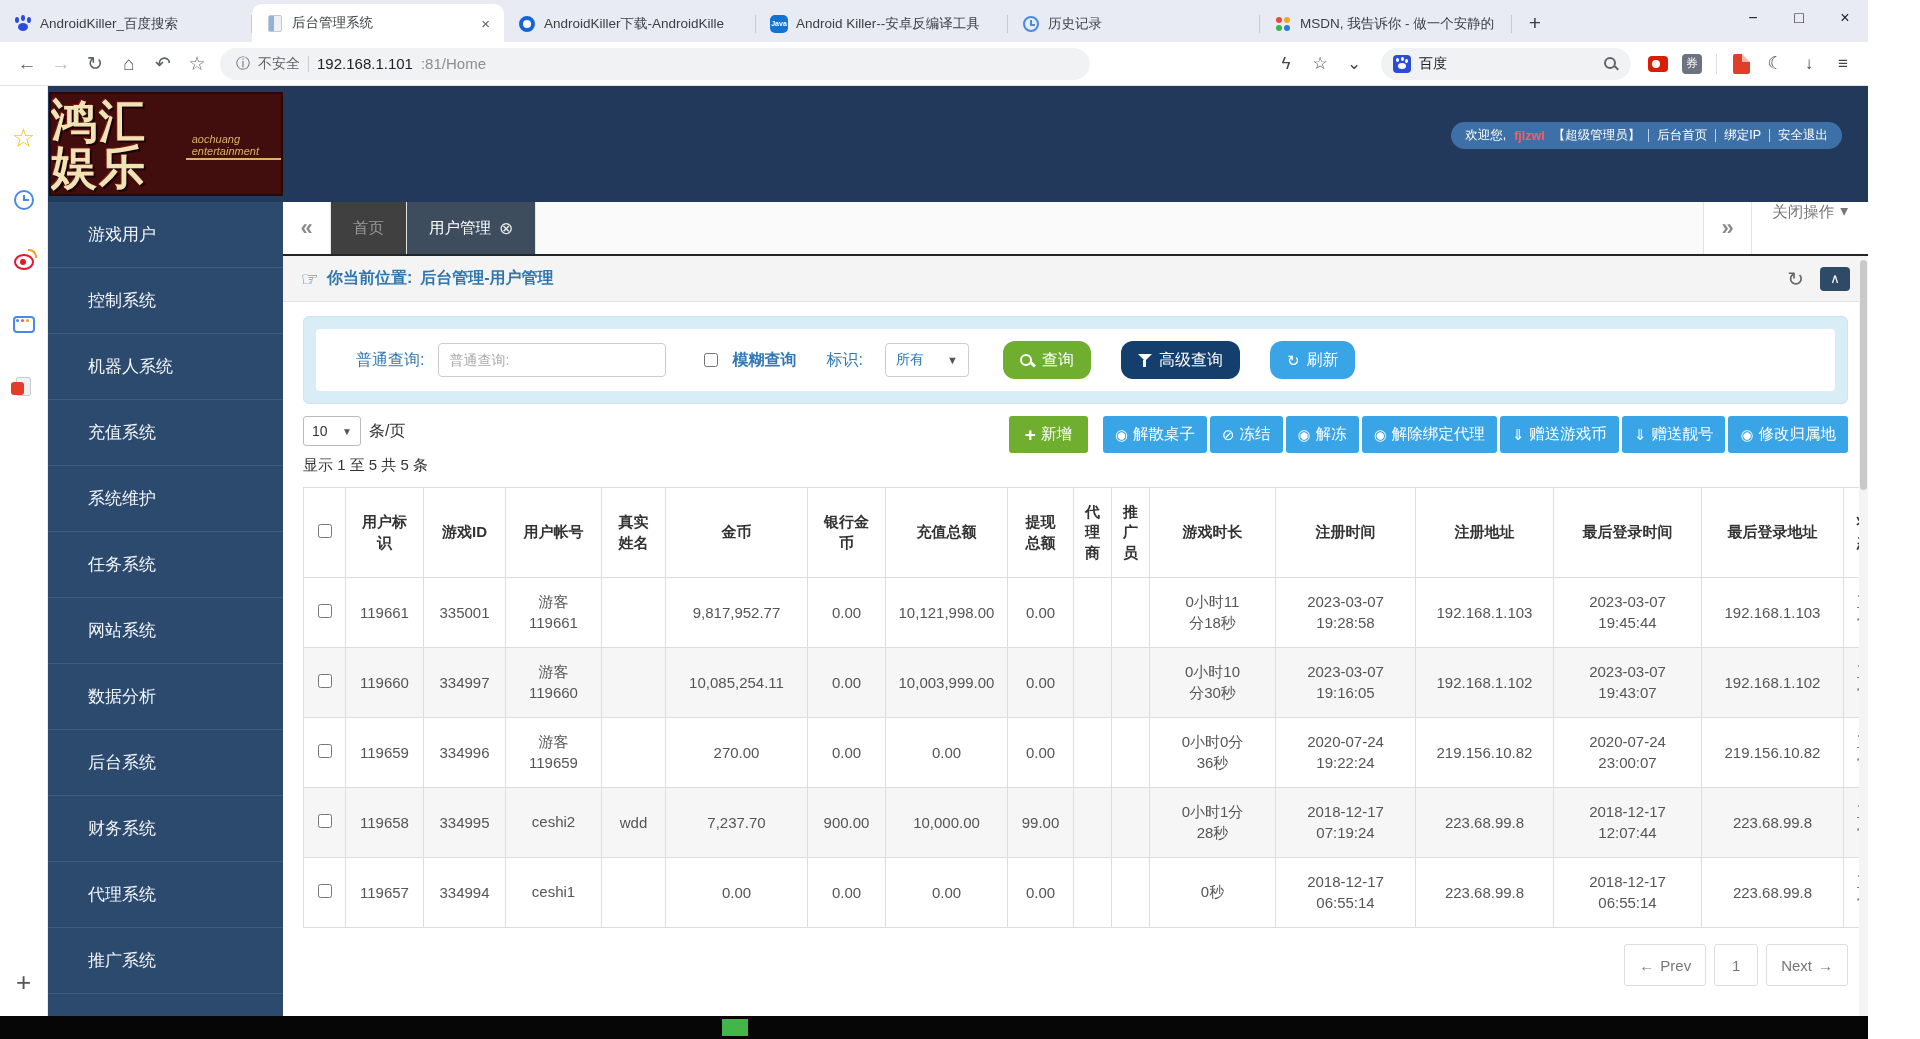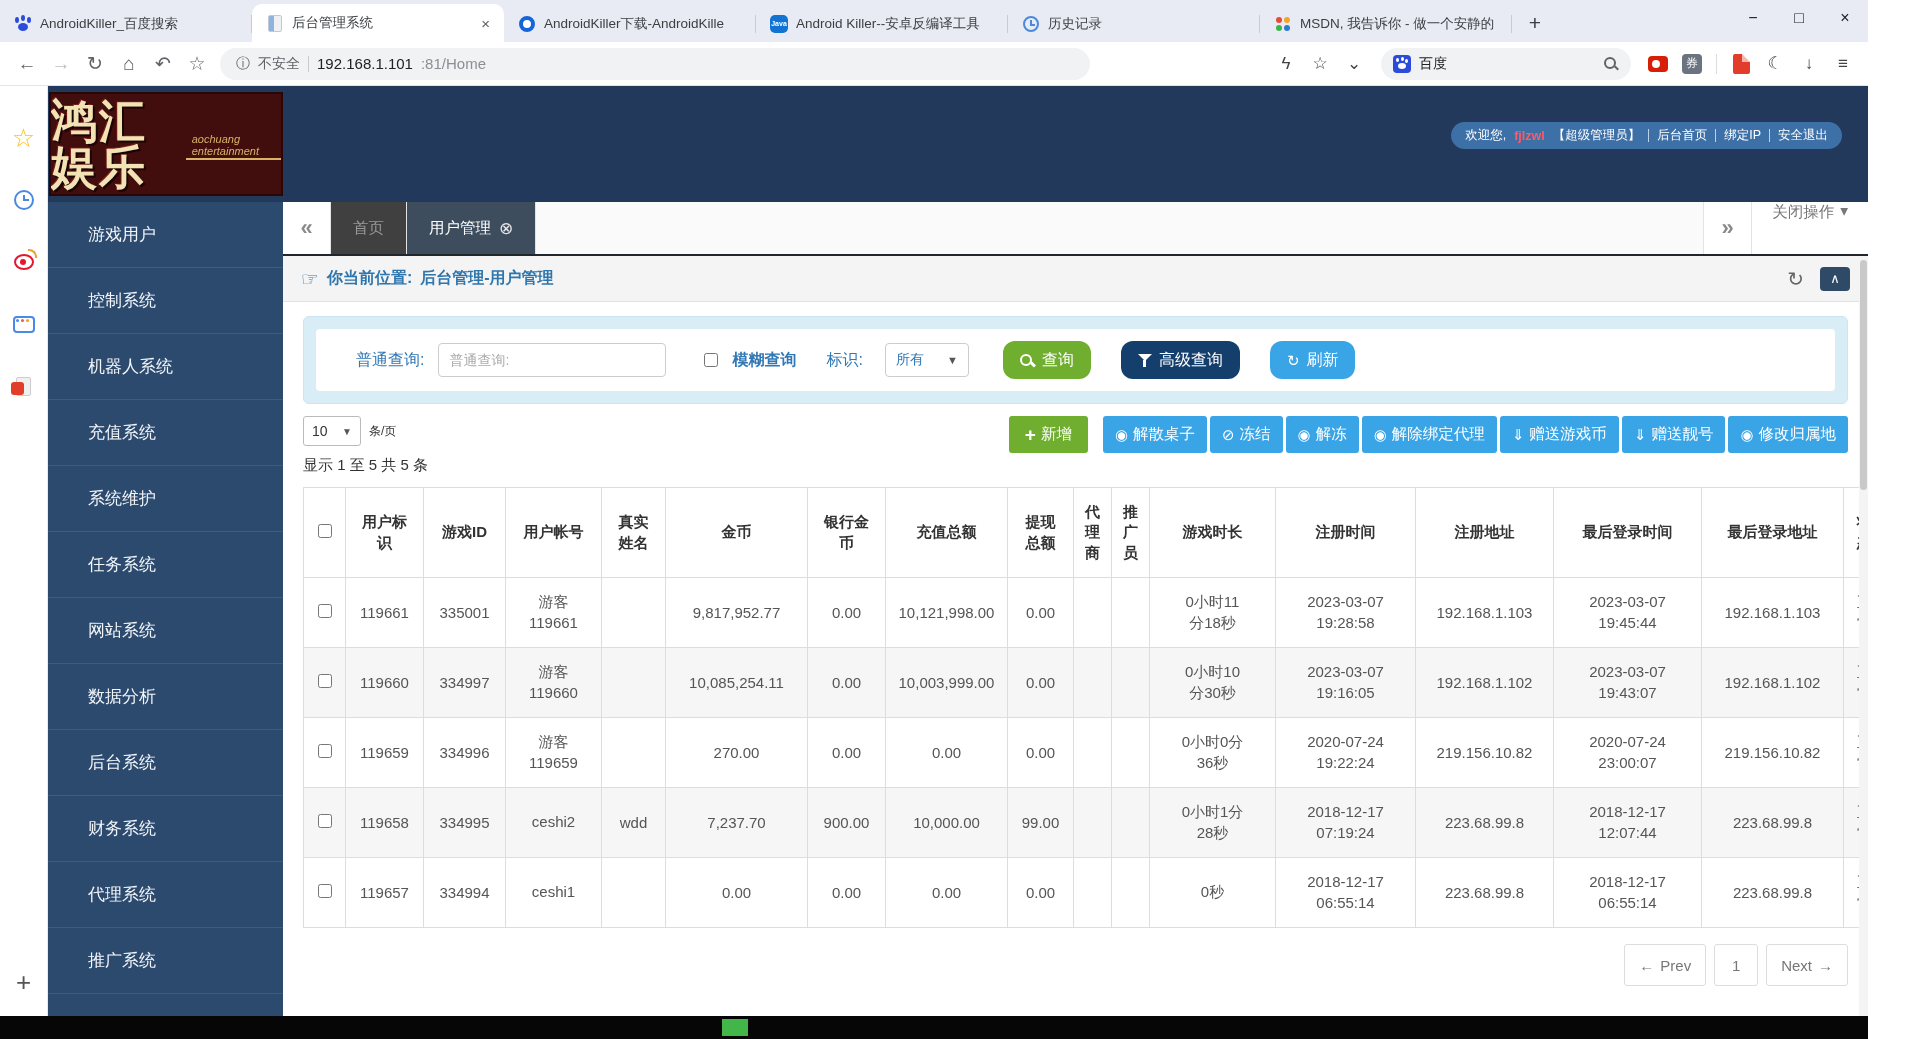--- a/index.html
+++ b/index.html
@@ -185,21 +185,21 @@
   .ml16 { margin-left:16px; } .ml20 { margin-left:20px; }
 
   
   .toolbar { margin:12px 20px 0; display:flex; align-items:flex-start; }
   .tb-left {}
   .tb-row1 { display:flex; align-items:center; gap:8px; }
   .ps-select { width:58px; height:30px; border:1px solid #bbb; border-radius:3px; background:#fff;
     display:flex; align-items:center; justify-content:space-between; padding:0 8px;
     font-size:14px; color:#333; }
   .ps-select .car { font-size:10px; color:#555; }
-  .perpage { font-size:12px; color:#333; }
+  .perpage { font-size:16px; color:#333; }
   .tb-summary { margin-top:10px; font-size:15px; color:#333; }
   .tb-actions { margin-left:auto; display:flex; gap:3px; }
   .btn-sm { height:37px; font-size:15.5px; padding:0 12px; border-radius:3px; gap:5px; }
   .btn-add { margin-right:12px; padding:0 16px; }
   .a-ic { font-size:15px; line-height:1; }
   .a-plus { font-size:19px; font-weight:bold; }
 
   
   .tablewrap { margin:12px 20px 0; }
   table.grid { width:100%; border-collapse:collapse; table-layout:fixed; font-size:15px; }

